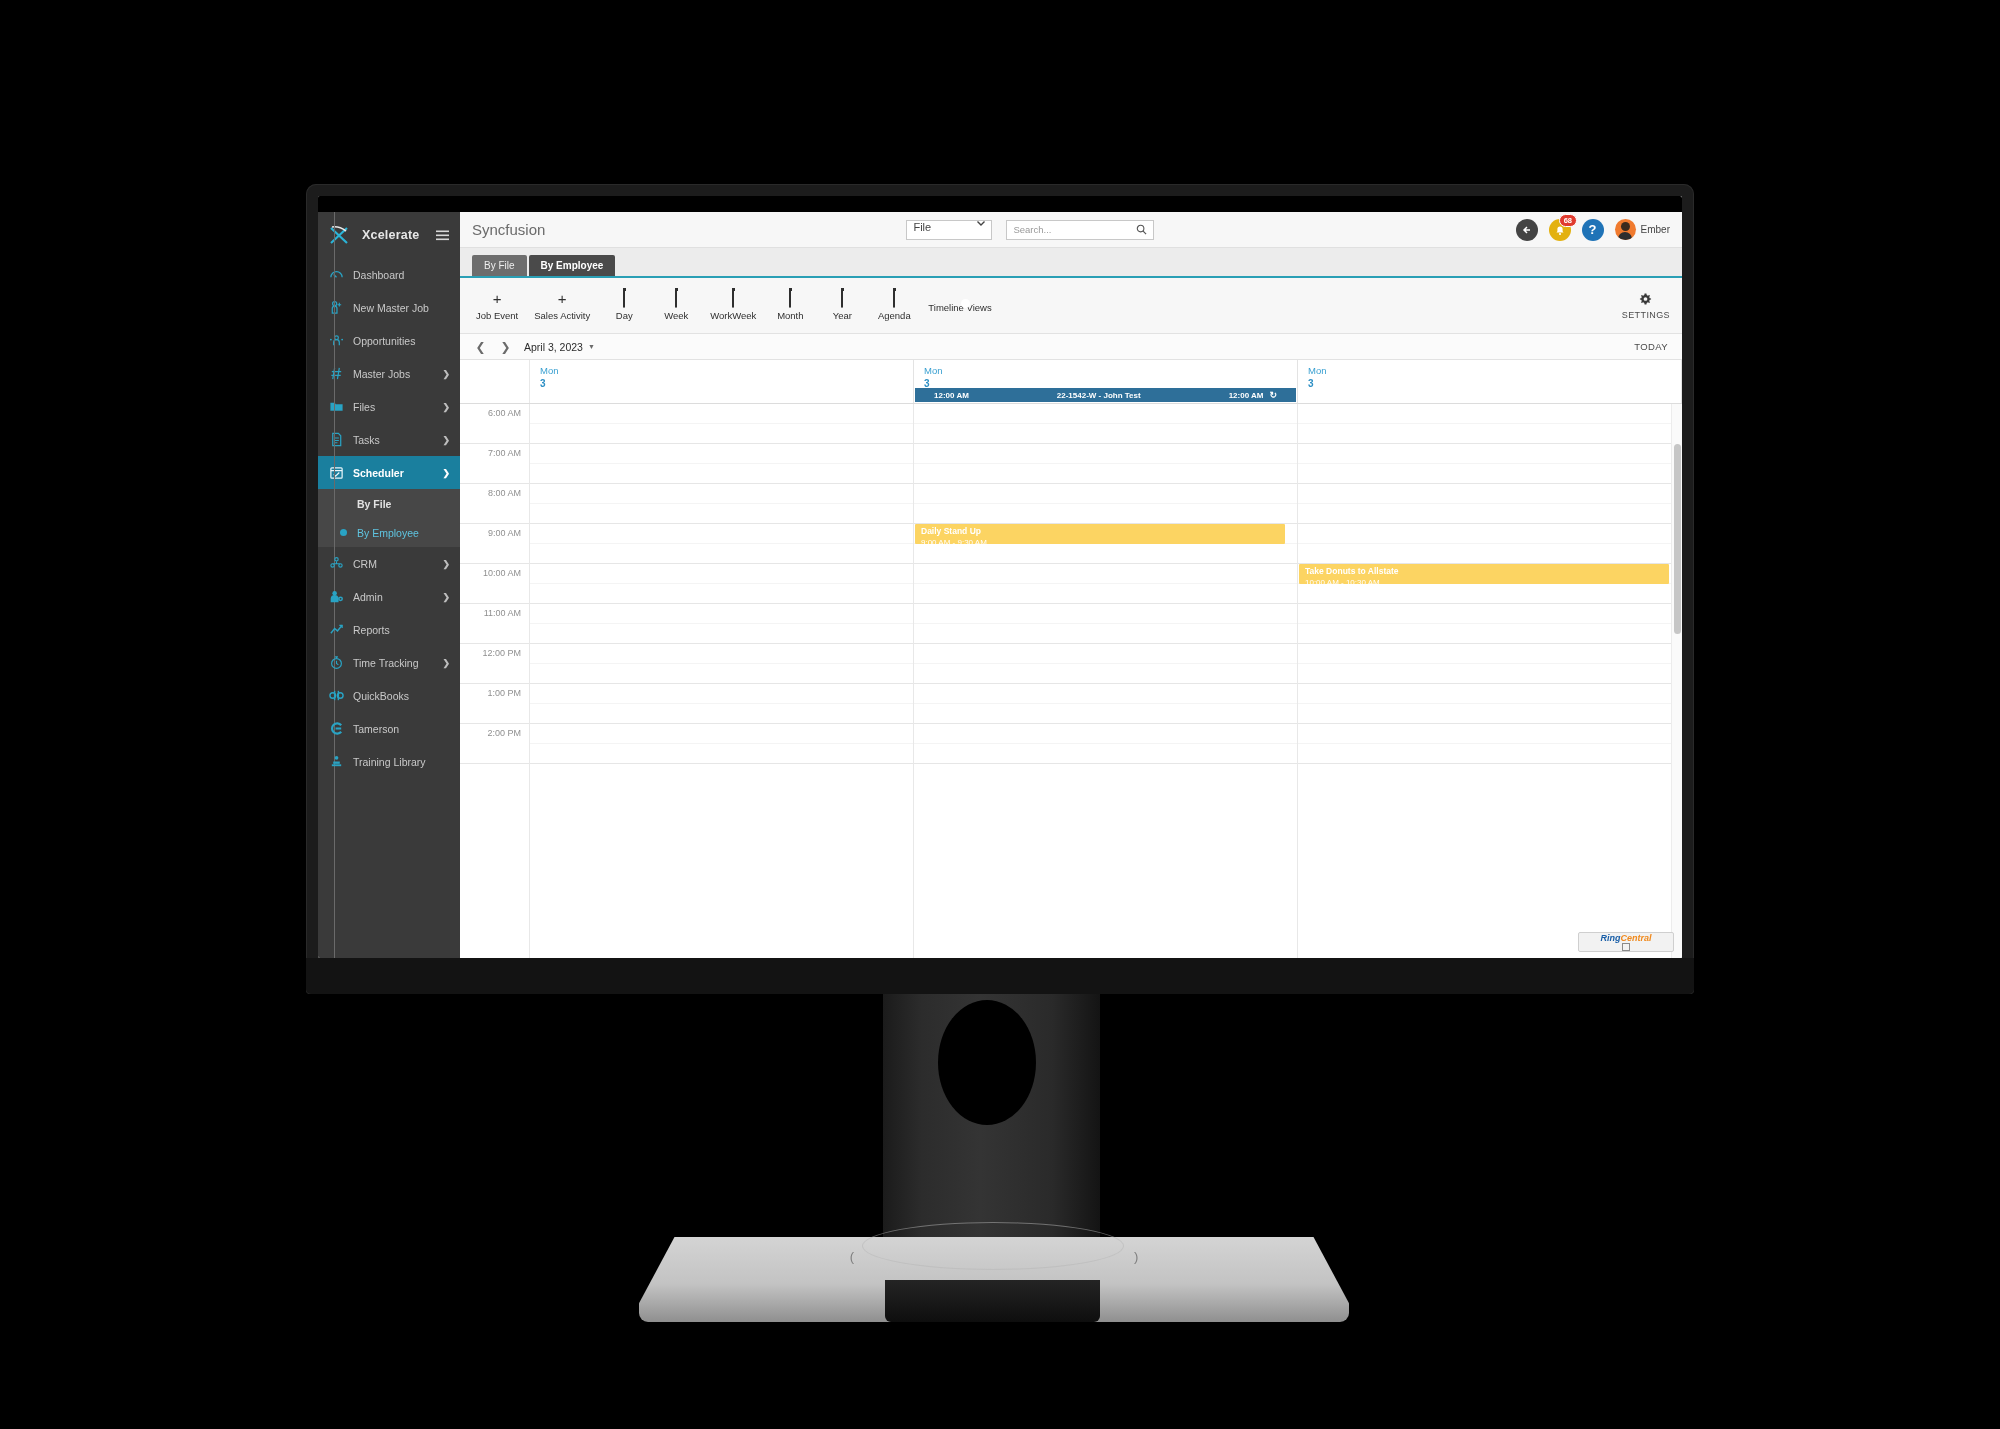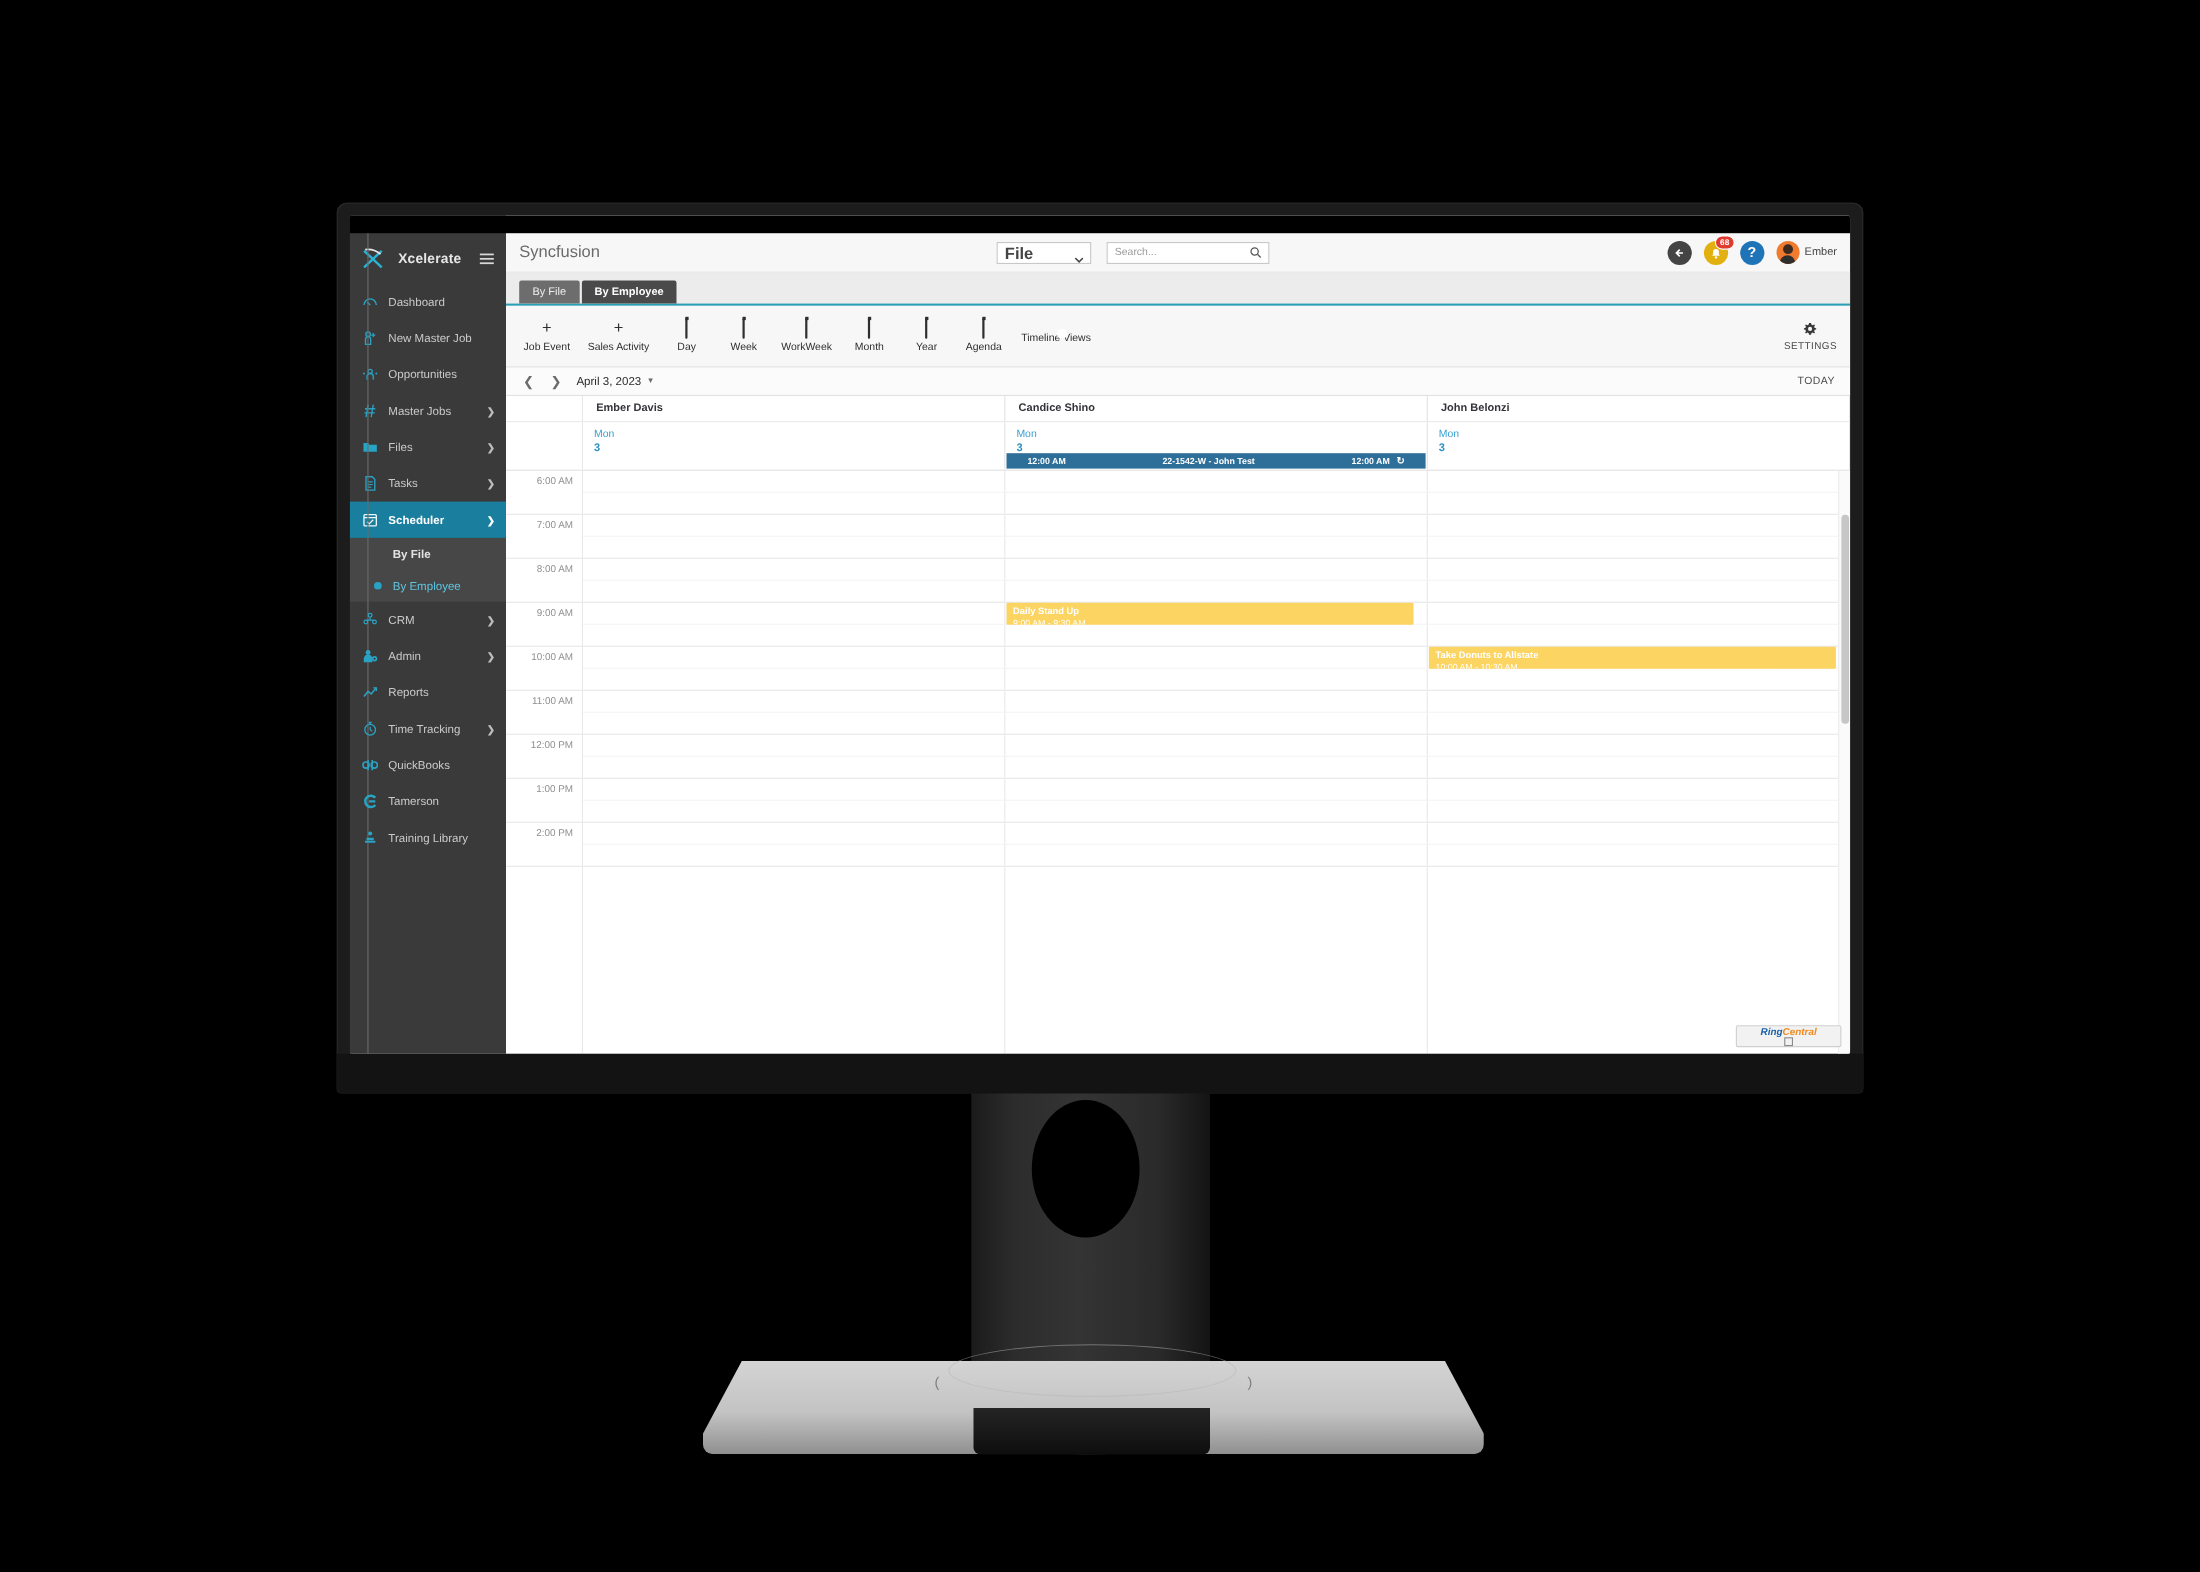--- a/index.html
+++ b/index.html
@@ -125,22 +125,22 @@
   .main { flex: 1; display: flex; flex-direction: column; min-width: 0; background: #f3f3f3; padding-top: 16px; }
   .topbar {
     height: 36px; background: #f7f7f7;
     border-bottom: 1px solid #e0e0e0;
     display: flex; align-items: center; padding: 0 12px; gap: 2px;
   }
   .app-title { font-size: 15px; color: #6b6b6b; font-weight: normal; }
   .topbar-center { flex: 1; display: flex; justify-content: center; align-items: center; gap: 14px; }
   .file-select {
     width: 86px; height: 20px; border: 1px solid #c8c8c8; background: #fff;
-    display: flex; align-items: flex-end; justify-content: space-between;
-    padding: 0 6px; font-size: 15px; color: #444; font-weight: bold;
+    display: flex; align-items: flex-start; justify-content: space-between;
+    padding: 0 6px; font-size: 11px; color: #444;
   }
   .search-box {
     width: 148px; height: 20px; border: 1px solid #c8c8c8; background: #fff;
     display: flex; align-items: center; justify-content: space-between;
     padding: 0 6px; font-size: 9.5px; color: #9a9a9a;
   }
   .topbar-right { display: flex; align-items: center; gap: 11px; }
   .circ-icon { width: 22px; height: 22px; border-radius: 50%; display:flex; align-items:center; justify-content:center; color:#fff; font-size: 13px; font-weight: bold; position: relative;}
   .ic-back { background: #444; }
   .ic-bell { background: #e3b10f; }
@@ -602,26 +602,20 @@
               <span class="nav-arrow">❯</span>
               <span class="date-label">
                 <span>April 3, 2023</span>
                 <span class="date-caret">▼</span>
               </span>
               <span class="today-btn">TODAY</span>
             </div>
 
             <div class="sched">
 
-              <div class="sched-header">
-                <div class="hdr-gutter"></div>
-                <div class="hdr-res">Ember Davis</div>
-                <div class="hdr-res">Candice Shino</div>
-                <div class="hdr-res">John Belonzi</div>
-              </div>
 
               <div class="allday-row">
                 <div class="allday-gutter"></div>
 
                 <div class="allday-cell">
                   <div class="day-dow">Mon</div>
                   <div class="day-num">3</div>
                 </div>
 
                 <div class="allday-cell">

